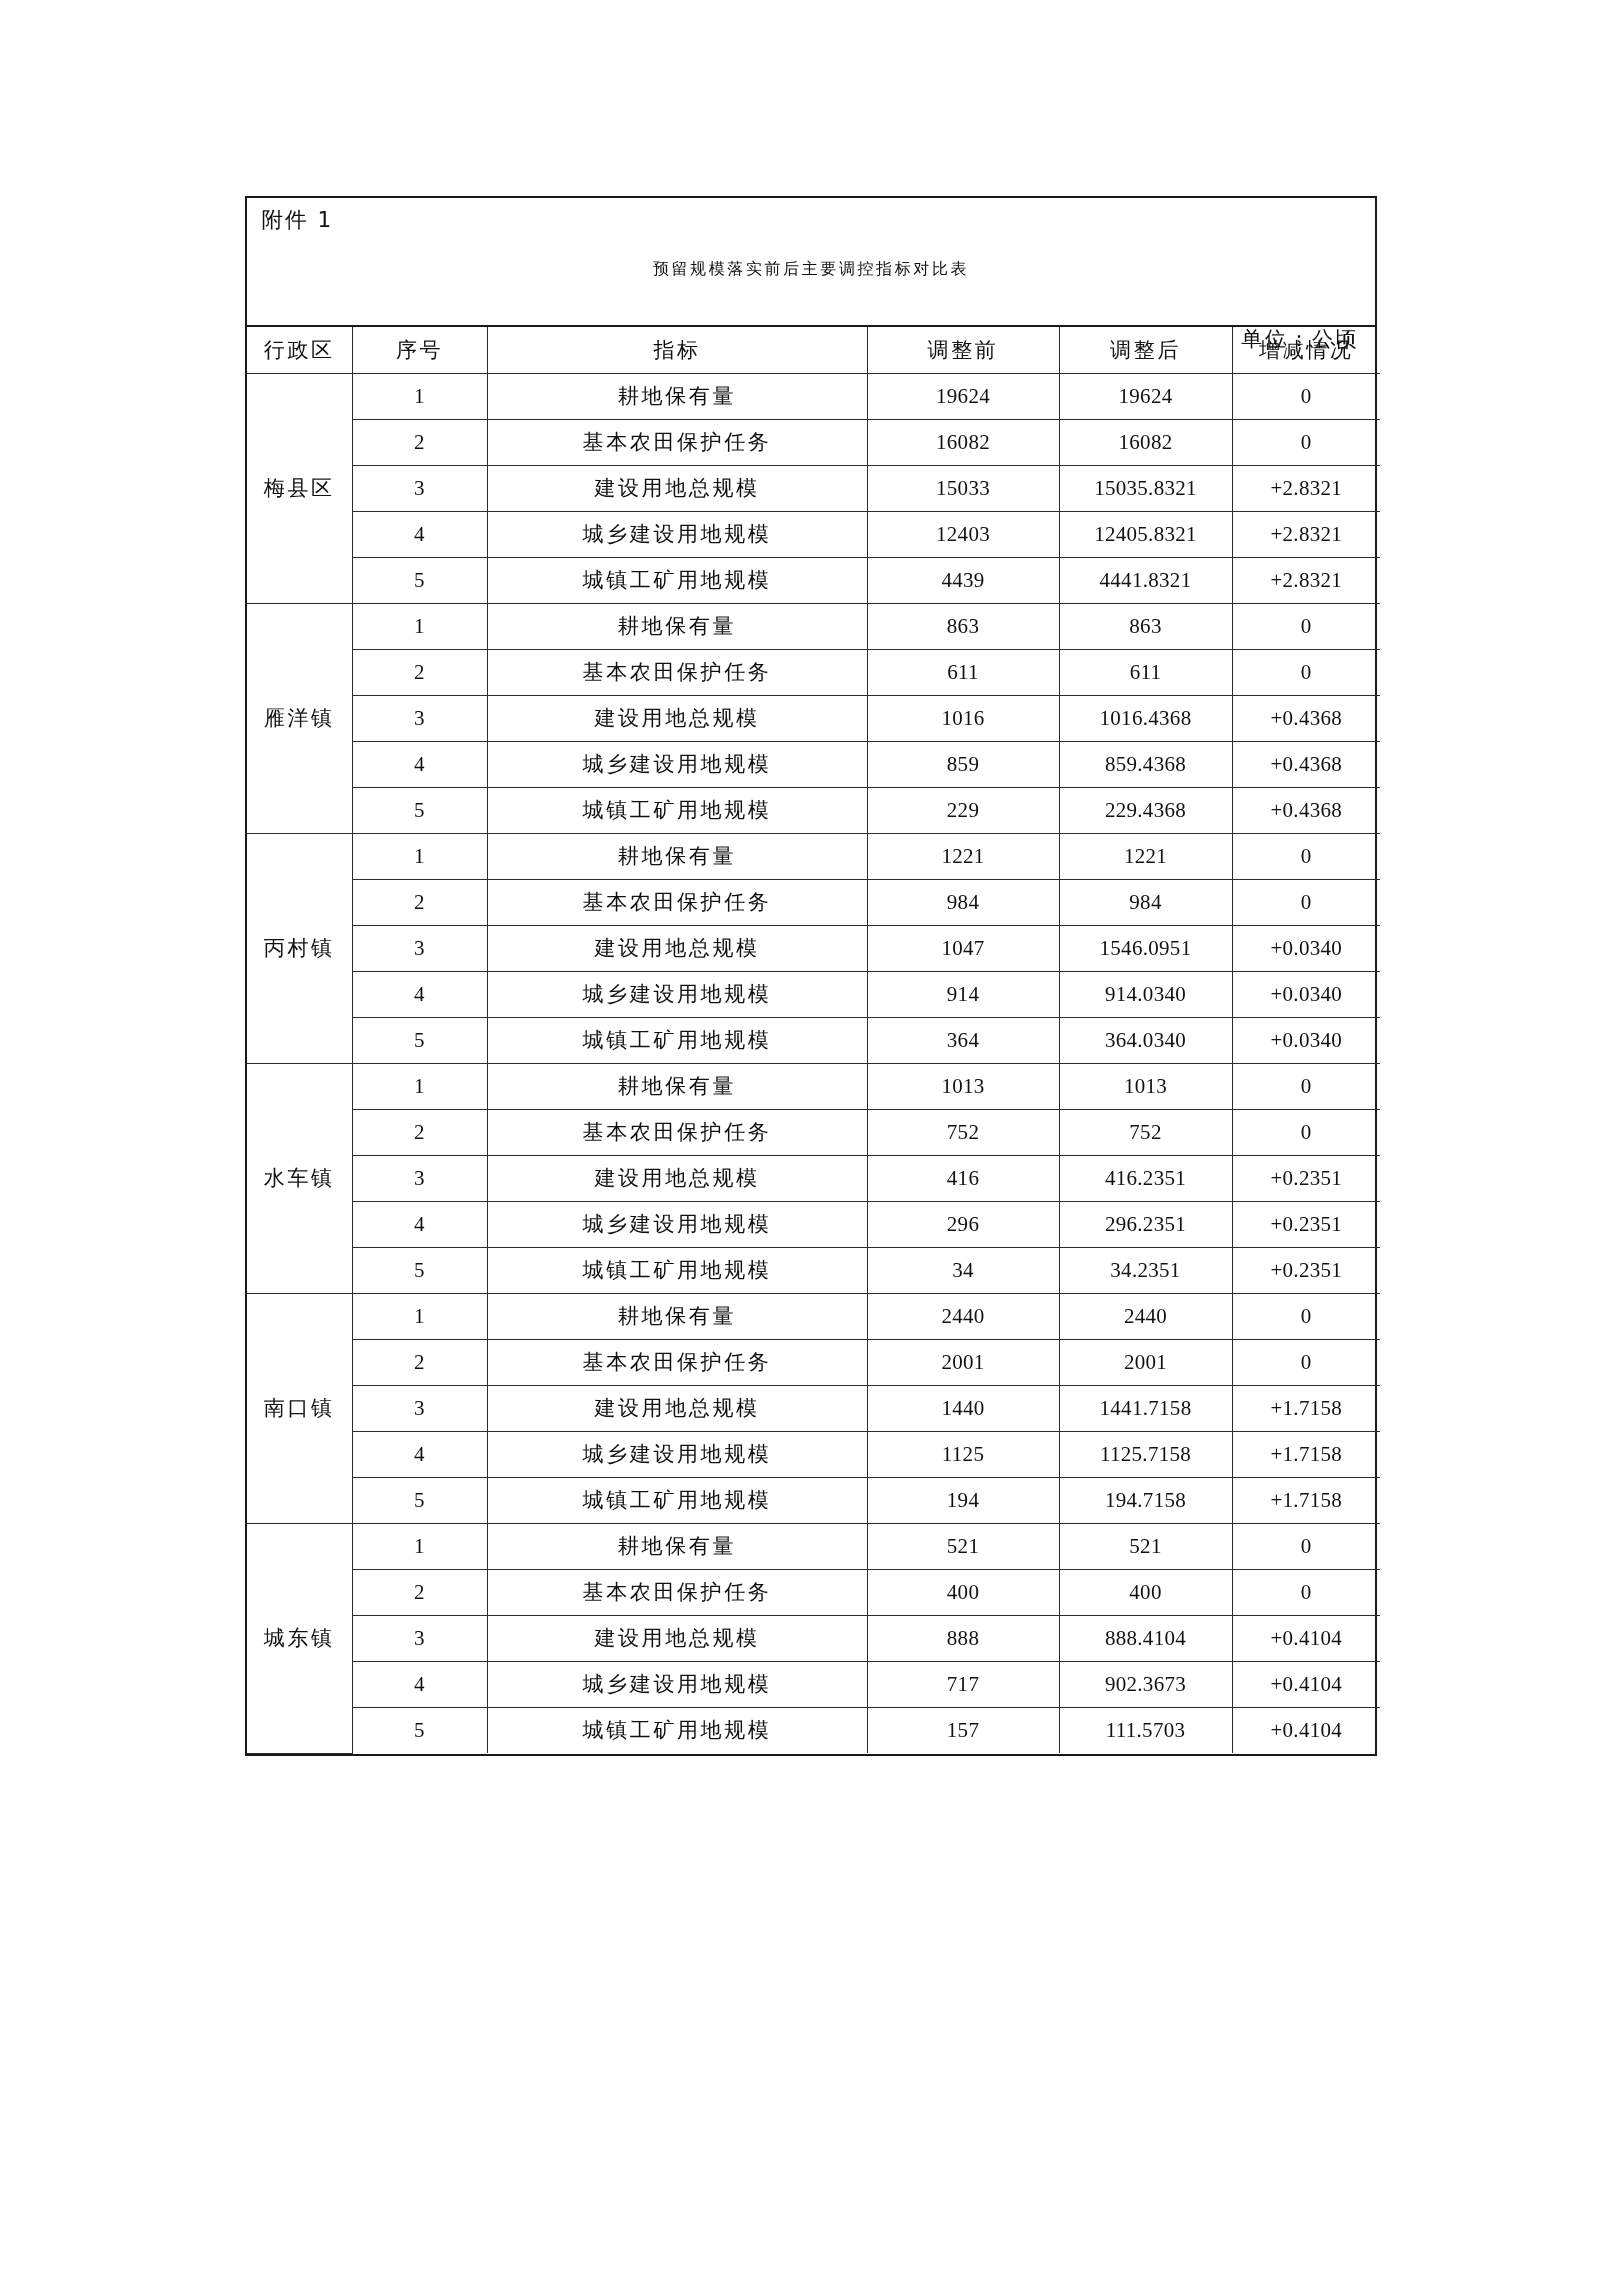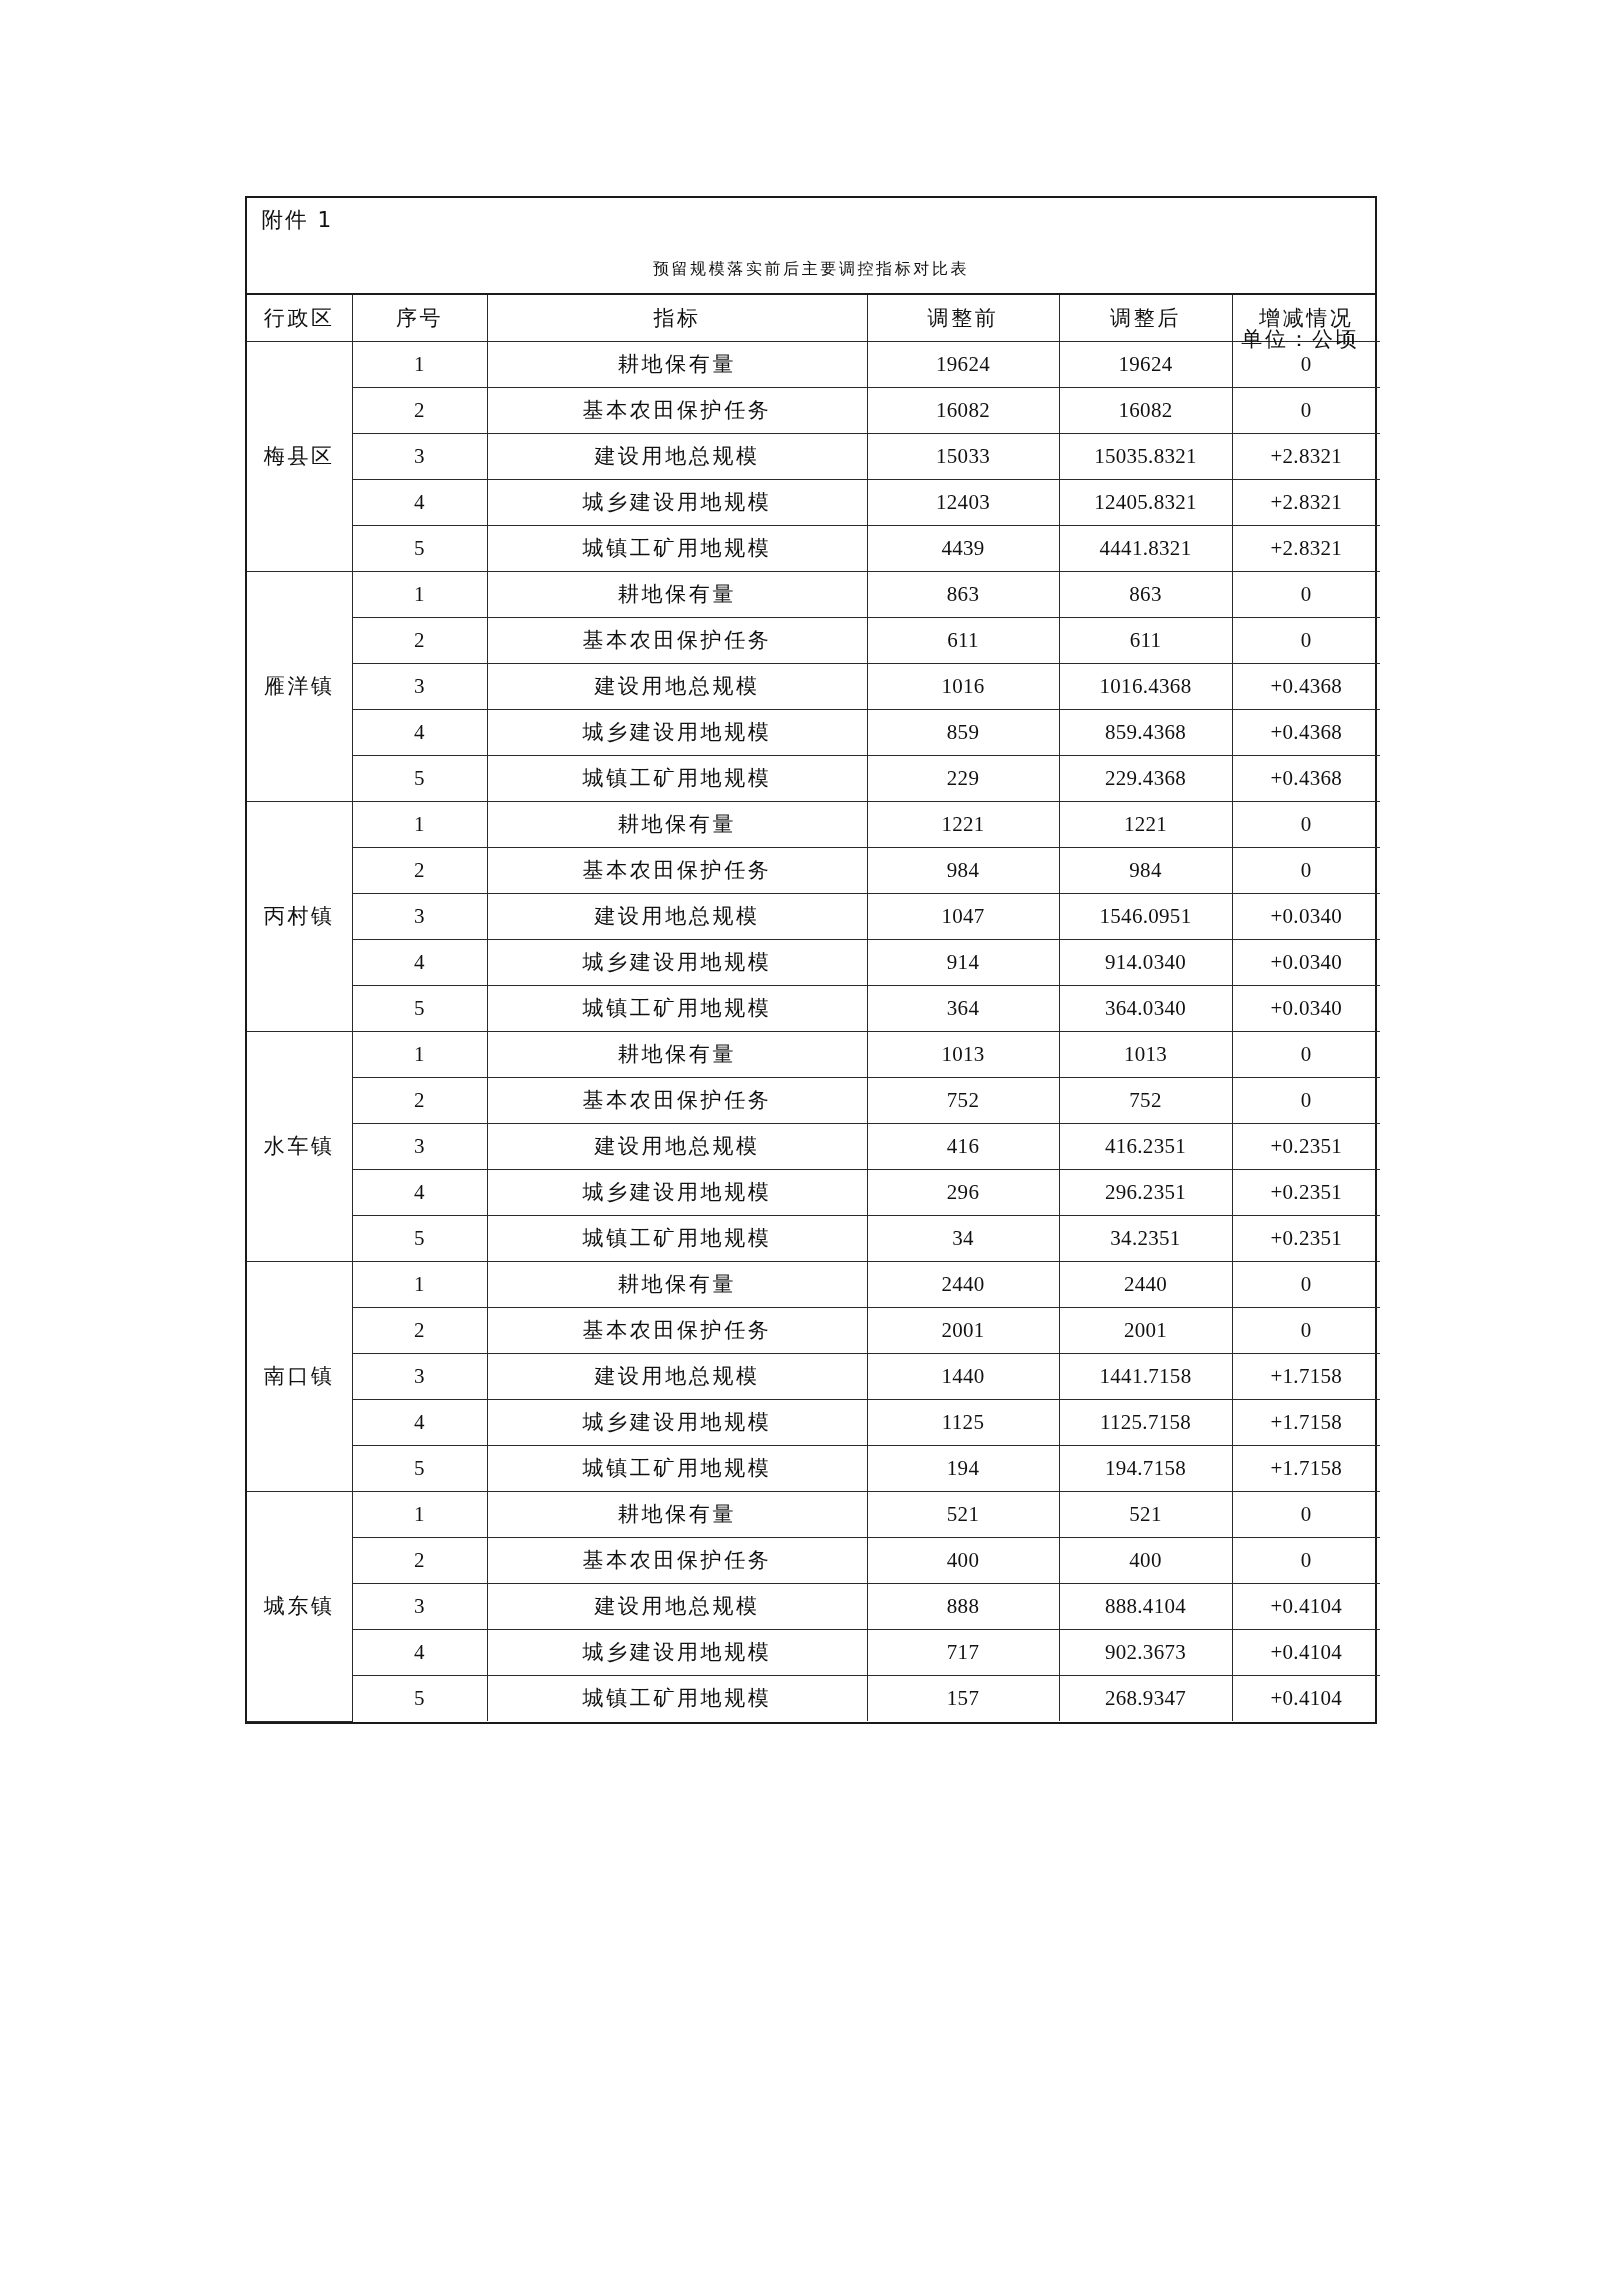--- a/index.html
+++ b/index.html
@@ -18,21 +18,21 @@
   .sheet {
     position: absolute;
     left: 245px;
     top: 196px;
     width: 1132px;
     border: 2px solid #1a1a1a;
     box-sizing: border-box;
   }
   .top-block {
     position: relative;
-    height: 97px;
+    height: 129px;
     border-bottom: 2px solid #1a1a1a;
     box-sizing: border-box;
   }
   .attachment-label {
     position: absolute;
     left: 14.4px;
     top: 9.2px;
     font-size: 21.6px;
     letter-spacing: 2px;
     line-height: 26px;
@@ -336,19 +336,19 @@
           <td class="num">4</td>
           <td class="cjk">城乡建设用地规模</td>
           <td class="num">717</td>
           <td class="num">902.3673</td>
           <td class="num">+0.4104</td>
         </tr>
         <tr>
           <td class="num">5</td>
           <td class="cjk">城镇工矿用地规模</td>
           <td class="num">157</td>
-          <td class="num">268.9347</td>
+          <td class="num">111.5703</td>
           <td class="num">+0.4104</td>
         </tr>
       </tbody>
   </table>
 </div>
 
 
 </body></html>

